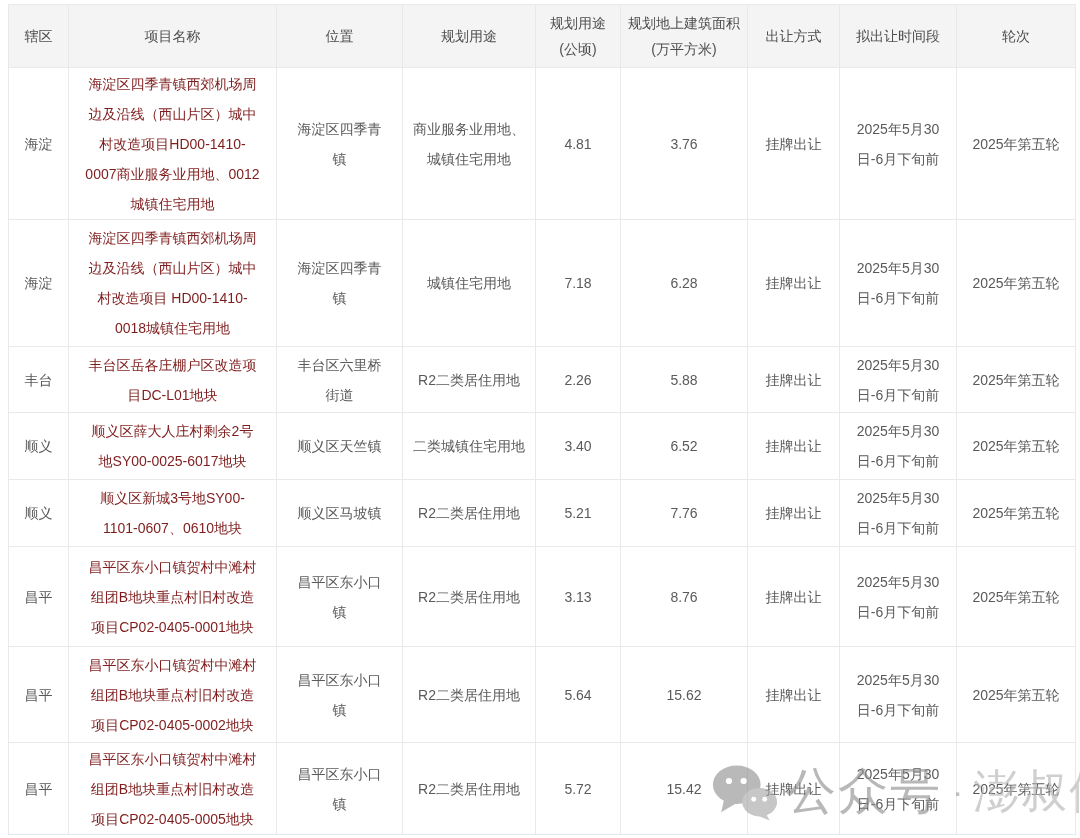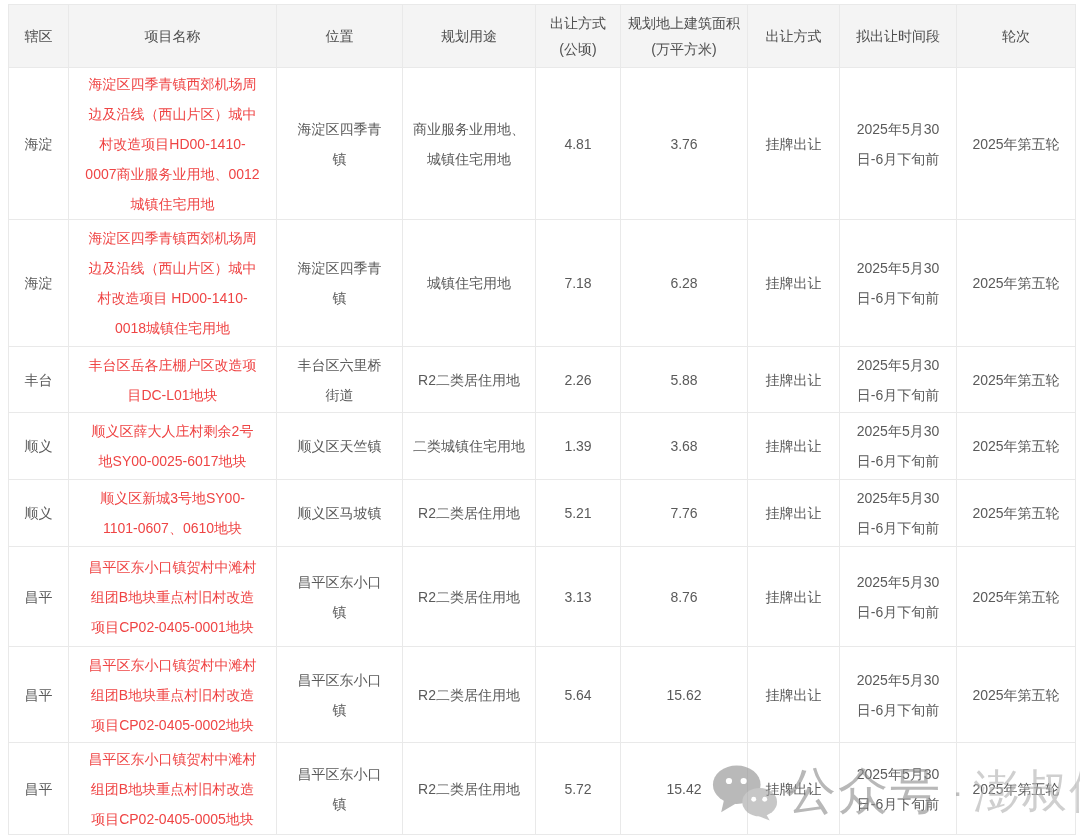--- a/index.html
+++ b/index.html
@@ -48,21 +48,21 @@
   .land-table td:nth-child(8) { padding: 0 10px; }
   .land-table tbody tr:nth-child(1) { height: 152px; }
   .land-table tbody tr:nth-child(2) { height: 127px; }
   .land-table tbody tr:nth-child(3) { height: 66px; }
   .land-table tbody tr:nth-child(4) { height: 67px; }
   .land-table tbody tr:nth-child(5) { height: 67px; }
   .land-table tbody tr:nth-child(6) { height: 100px; }
   .land-table tbody tr:nth-child(7) { height: 96px; }
   .land-table tbody tr:nth-child(8) { height: 92px; }
   .project-link {
-    color: #ef4444;
+    color: #7f1d1d;
     cursor: pointer;
     margin-top: 40px;
   }
   .watermark {
     position: absolute;
     left: 712px;
     top: 758px;
     display: flex;
     align-items: center;
     gap: 8px;
@@ -102,21 +102,21 @@
     <col style="width:92px">
     <col style="width:117px">
     <col style="width:119px">
   </colgroup>
   <thead>
     <tr id="header-row">
         <th>辖区</th>
         <th>项目名称</th>
         <th>位置</th>
         <th>规划用途</th>
-        <th>出让方式(公顷)</th>
+        <th>规划用途(公顷)</th>
         <th>规划地上建筑面积(万平方米)</th>
         <th>出让方式</th>
         <th>拟出让时间段</th>
         <th>轮次</th>
       </tr>
   </thead>
   <tbody id="table-body">
       <tr>
         <td>海淀</td>
         <td><span class="project-link">海淀区四季青镇西郊机场周边及沿线（西山片区）城中村改造项目HD00-1410-0007商业服务业用地、0012城镇住宅用地</span></td>
@@ -148,22 +148,22 @@
         <td>5.88</td>
         <td>挂牌出让</td>
         <td>2025年5月30日-6月下旬前</td>
         <td>2025年第五轮</td>
       </tr>
       <tr>
         <td>顺义</td>
         <td><span class="project-link">顺义区薛大人庄村剩余2号地SY00-0025-6017地块</span></td>
         <td>顺义区天竺镇</td>
         <td>二类城镇住宅用地</td>
-        <td>1.39</td>
-        <td>3.68</td>
+        <td>3.40</td>
+        <td>6.52</td>
         <td>挂牌出让</td>
         <td>2025年5月30日-6月下旬前</td>
         <td>2025年第五轮</td>
       </tr>
       <tr>
         <td>顺义</td>
         <td><span class="project-link">顺义区新城3号地SY00-1101-0607、0610地块</span></td>
         <td>顺义区马坡镇</td>
         <td>R2二类居住用地</td>
         <td>5.21</td>

